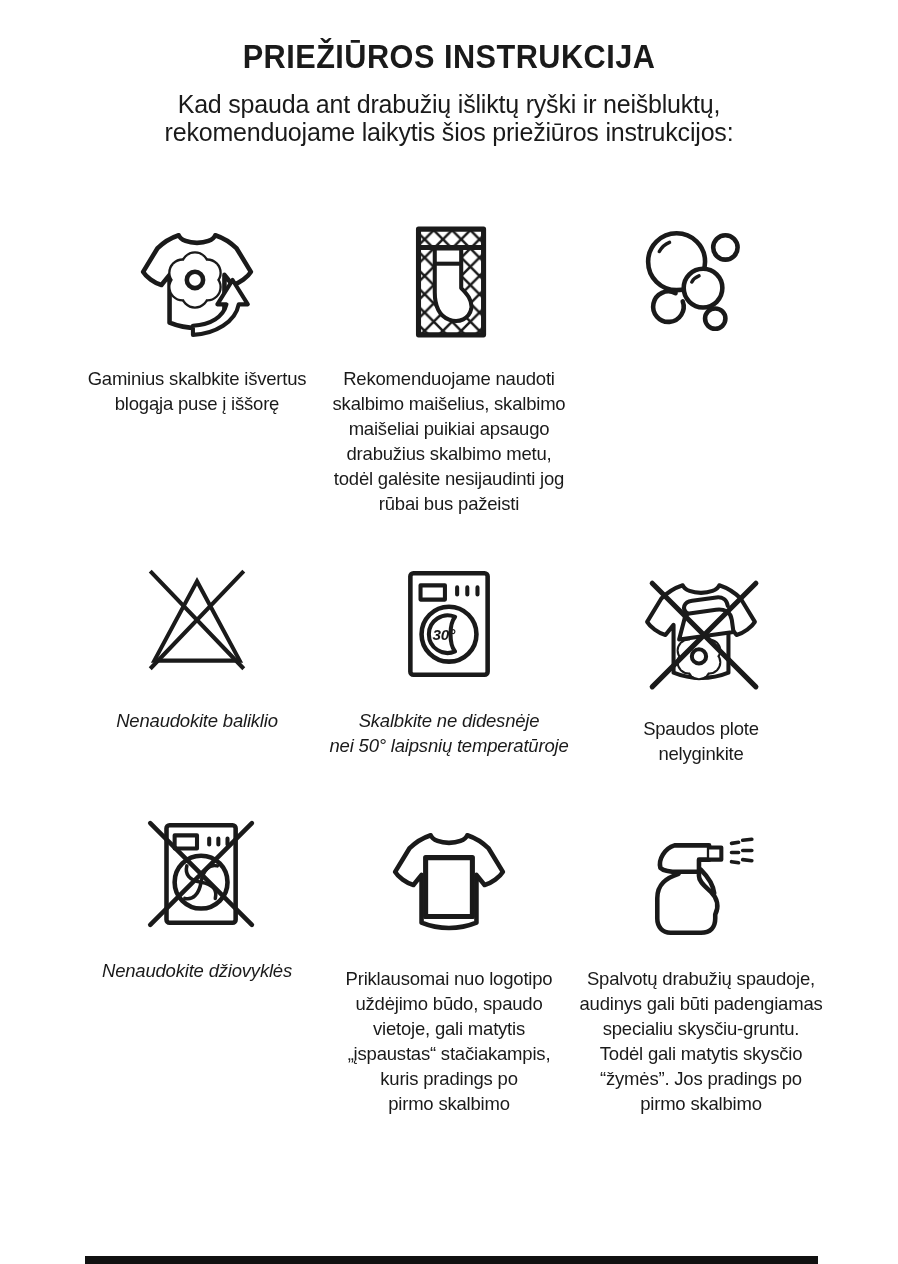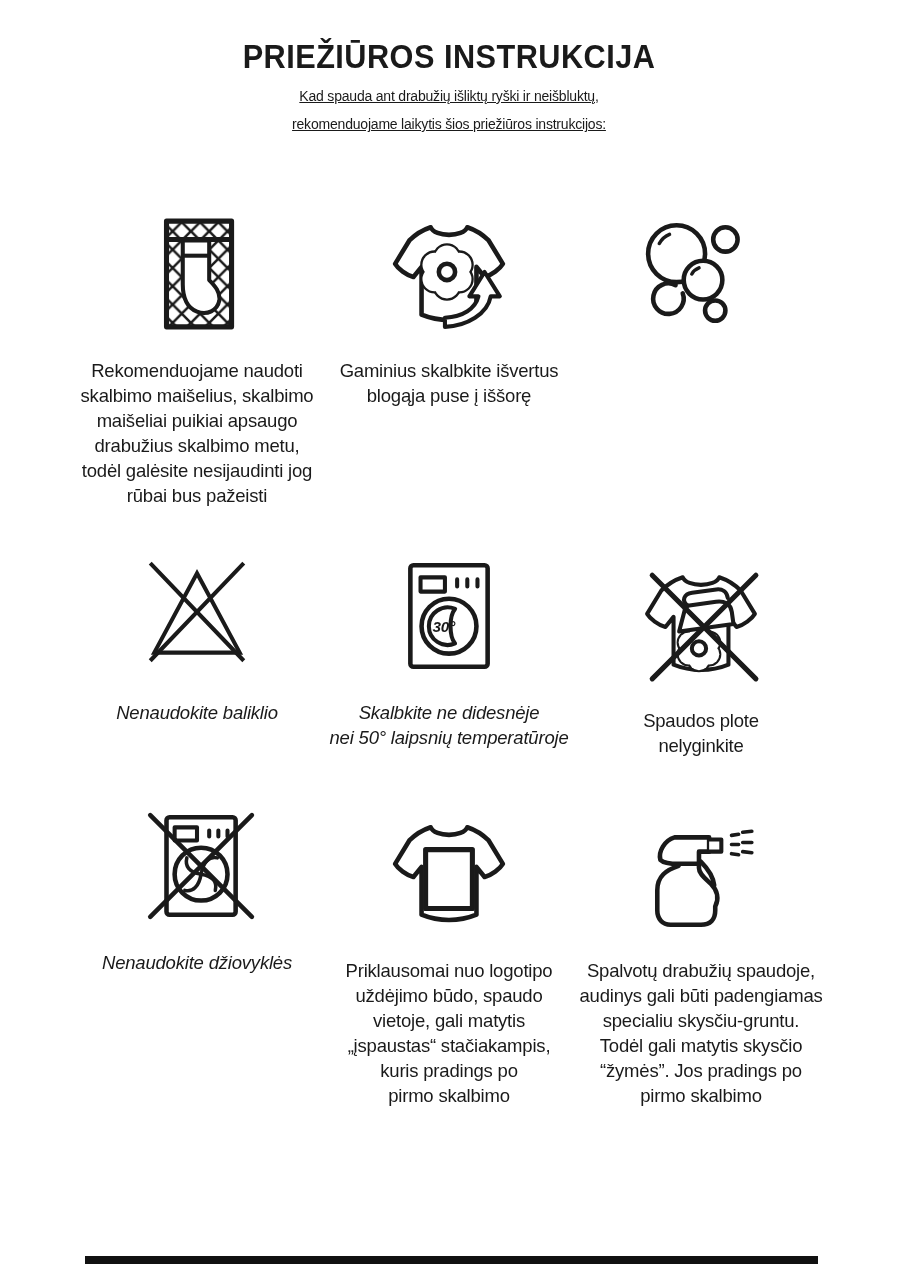--- a/index.html
+++ b/index.html
@@ -11,22 +11,22 @@
     position:relative;
     overflow:hidden;
   }
   .header{text-align:center;padding-top:38px;}
   .title{
     font-size:33px;font-weight:700;letter-spacing:.5px;
     transform:scaleX(.93);transform-origin:center;
     white-space:pre-line;
   }
   .subtitle{
-    margin-top:6px;font-size:14px;line-height:28px;font-weight:500;
-    white-space:pre-line;letter-spacing:-0.2px;text-decoration:underline;
+    margin-top:14px;font-size:25px;line-height:28px;font-weight:500;
+    white-space:pre-line;letter-spacing:-0.2px;
   }
   .grid{
     width:756px;margin:72px auto 0;
     display:grid;grid-template-columns:repeat(3,252px);
   }
   .card{display:flex;flex-direction:column;align-items:center;}
   .card.row2{margin-top:44px;font-style:italic;}
   .card.row3{margin-top:52px;}
   .icon-box{height:128px;display:flex;align-items:center;justify-content:center;}
   .caption{
@@ -41,20 +41,48 @@
 </head>
 <body>
 
 <div class="header">
   <div class="title">PRIEŽIŪROS INSTRUKCIJA</div>
   <div class="subtitle">Kad spauda ant drabužių išliktų ryški ir neišbluktų,
 rekomenduojame laikytis šios priežiūros instrukcijos:</div>
 </div>
 
 <div class="grid">
+
+  <div class="card">
+    <div class="icon-box">
+      <svg width="122" height="122" viewBox="0 0 120 120" fill="none" stroke="#1a1a1a" stroke-width="4.5" stroke-linecap="round" stroke-linejoin="round">
+        <path d="M42 14 C36 16 27 21 21 27 L7 50 C10 55 18 61 25 63 L33 53 L33 100 C50 107 70 107 87 100 L87 53 L95 63 C102 61 110 55 113 50 L99 27 C93 21 84 16 78 14 C74 24 46 24 42 14 Z"></path>
+        <g>
+          <circle cx="58" cy="44" r="12"></circle>
+            <circle cx="45.9" cy="51" r="12"></circle>
+            <circle cx="45.9" cy="65" r="12"></circle>
+          <circle cx="58" cy="72" r="12"></circle>
+            <circle cx="70.1" cy="65" r="12"></circle>
+            <circle cx="70.1" cy="51" r="12"></circle>
+        </g>
+        <g fill="#ffffff" stroke="none">
+          <circle cx="58" cy="44" r="12"></circle>
+            <circle cx="45.9" cy="51" r="12"></circle>
+            <circle cx="45.9" cy="65" r="12"></circle>
+          <circle cx="58" cy="72" r="12"></circle>
+            <circle cx="70.1" cy="65" r="12"></circle>
+            <circle cx="70.1" cy="51" r="12"></circle>
+        </g>
+        <circle cx="58" cy="58" r="8" fill="#ffffff"></circle>
+        <path d="M56 103 C74 102 86 94 89 82 L80 82 L95 58 L110 82 L101 82 C98 99 78 111 56 112 Z" fill="#ffffff" stroke-width="4"></path>
+      </svg>
+    </div>
+    <div class="caption">Gaminius skalbkite išvertus
+blogąja puse į iššorę</div>
+  </div>
 
   <div class="card">
     <div class="icon-box">
       <svg width="122" height="122" viewBox="0 0 120 120" fill="none" stroke="#1a1a1a" stroke-width="4.5" stroke-linejoin="round">
         <defs>
           <pattern id="mesh" width="18" height="18" patternUnits="userSpaceOnUse">
             <path d="M0 0 L18 18 M18 0 L0 18" stroke="#1a1a1a" stroke-width="2.5"></path>
           </pattern>
         </defs>
         <rect x="30" y="8" width="64" height="104" fill="#ffffff" stroke="none"></rect>
@@ -68,48 +96,20 @@
     <div class="caption">Rekomenduojame naudoti
 skalbimo maišelius, skalbimo
 maišeliai puikiai apsaugo
 drabužius skalbimo metu,
 todėl galėsite nesijaudinti jog
 rūbai bus pažeisti</div>
   </div>
 
   <div class="card">
     <div class="icon-box">
-      <svg width="122" height="122" viewBox="0 0 120 120" fill="none" stroke="#1a1a1a" stroke-width="4.5" stroke-linecap="round" stroke-linejoin="round">
-        <path d="M42 14 C36 16 27 21 21 27 L7 50 C10 55 18 61 25 63 L33 53 L33 100 C50 107 70 107 87 100 L87 53 L95 63 C102 61 110 55 113 50 L99 27 C93 21 84 16 78 14 C74 24 46 24 42 14 Z"></path>
-        <g>
-          <circle cx="58" cy="44" r="12"></circle>
-            <circle cx="45.9" cy="51" r="12"></circle>
-            <circle cx="45.9" cy="65" r="12"></circle>
-          <circle cx="58" cy="72" r="12"></circle>
-            <circle cx="70.1" cy="65" r="12"></circle>
-            <circle cx="70.1" cy="51" r="12"></circle>
-        </g>
-        <g fill="#ffffff" stroke="none">
-          <circle cx="58" cy="44" r="12"></circle>
-            <circle cx="45.9" cy="51" r="12"></circle>
-            <circle cx="45.9" cy="65" r="12"></circle>
-          <circle cx="58" cy="72" r="12"></circle>
-            <circle cx="70.1" cy="65" r="12"></circle>
-            <circle cx="70.1" cy="51" r="12"></circle>
-        </g>
-        <circle cx="58" cy="58" r="8" fill="#ffffff"></circle>
-        <path d="M56 103 C74 102 86 94 89 82 L80 82 L95 58 L110 82 L101 82 C98 99 78 111 56 112 Z" fill="#ffffff" stroke-width="4"></path>
-      </svg>
-    </div>
-    <div class="caption">Gaminius skalbkite išvertus
-blogąja puse į iššorę</div>
-  </div>
-
-  <div class="card">
-    <div class="icon-box">
       <svg width="122" height="122" viewBox="0 0 120 120" fill="none" stroke="#1a1a1a" stroke-width="4.5" stroke-linecap="round">
         <circle cx="36" cy="40" r="28"></circle>
         <path d="M19 30 A20 20 0 0 1 29 21" stroke-width="3.5"></path>
         <circle cx="84" cy="26" r="12"></circle>
         <path d="M35 71 A15 15 0 1 0 42 79"></path>
         <circle cx="62" cy="66" r="19" fill="#ffffff"></circle>
         <path d="M51 60 A13 13 0 0 1 58 54" stroke-width="3.5"></path>
         <circle cx="74" cy="96" r="10"></circle>
       </svg>
     </div>

